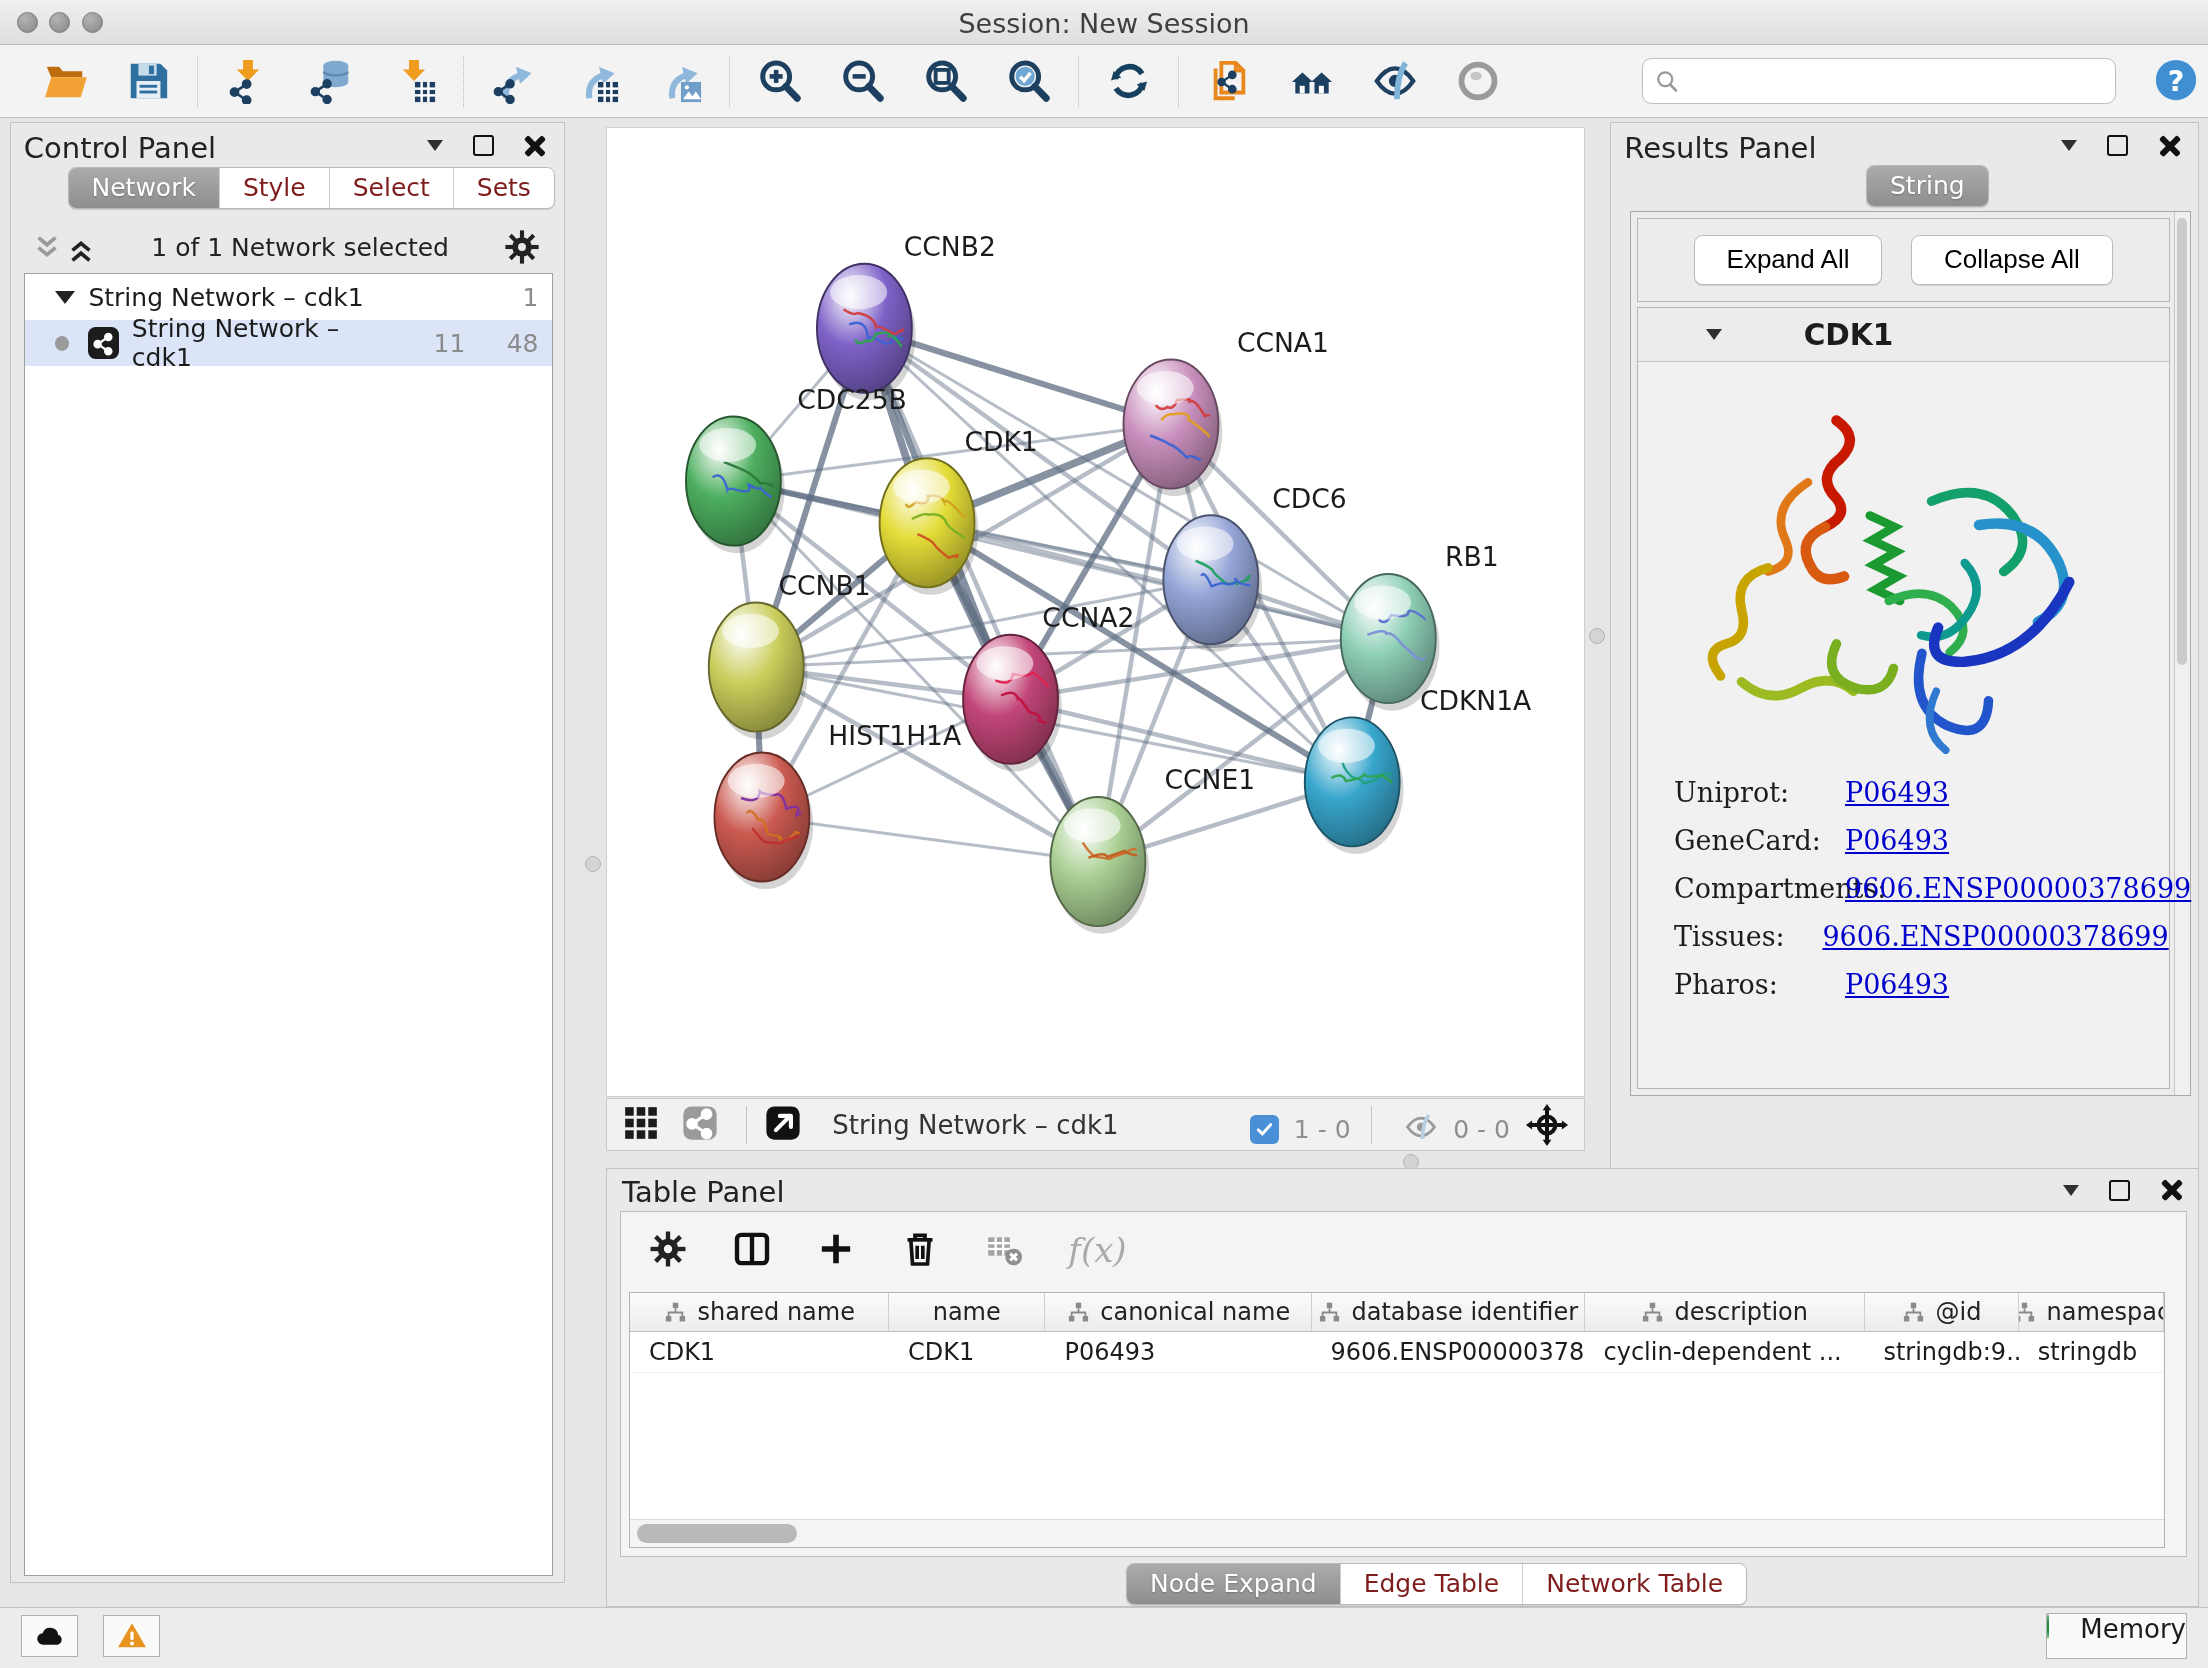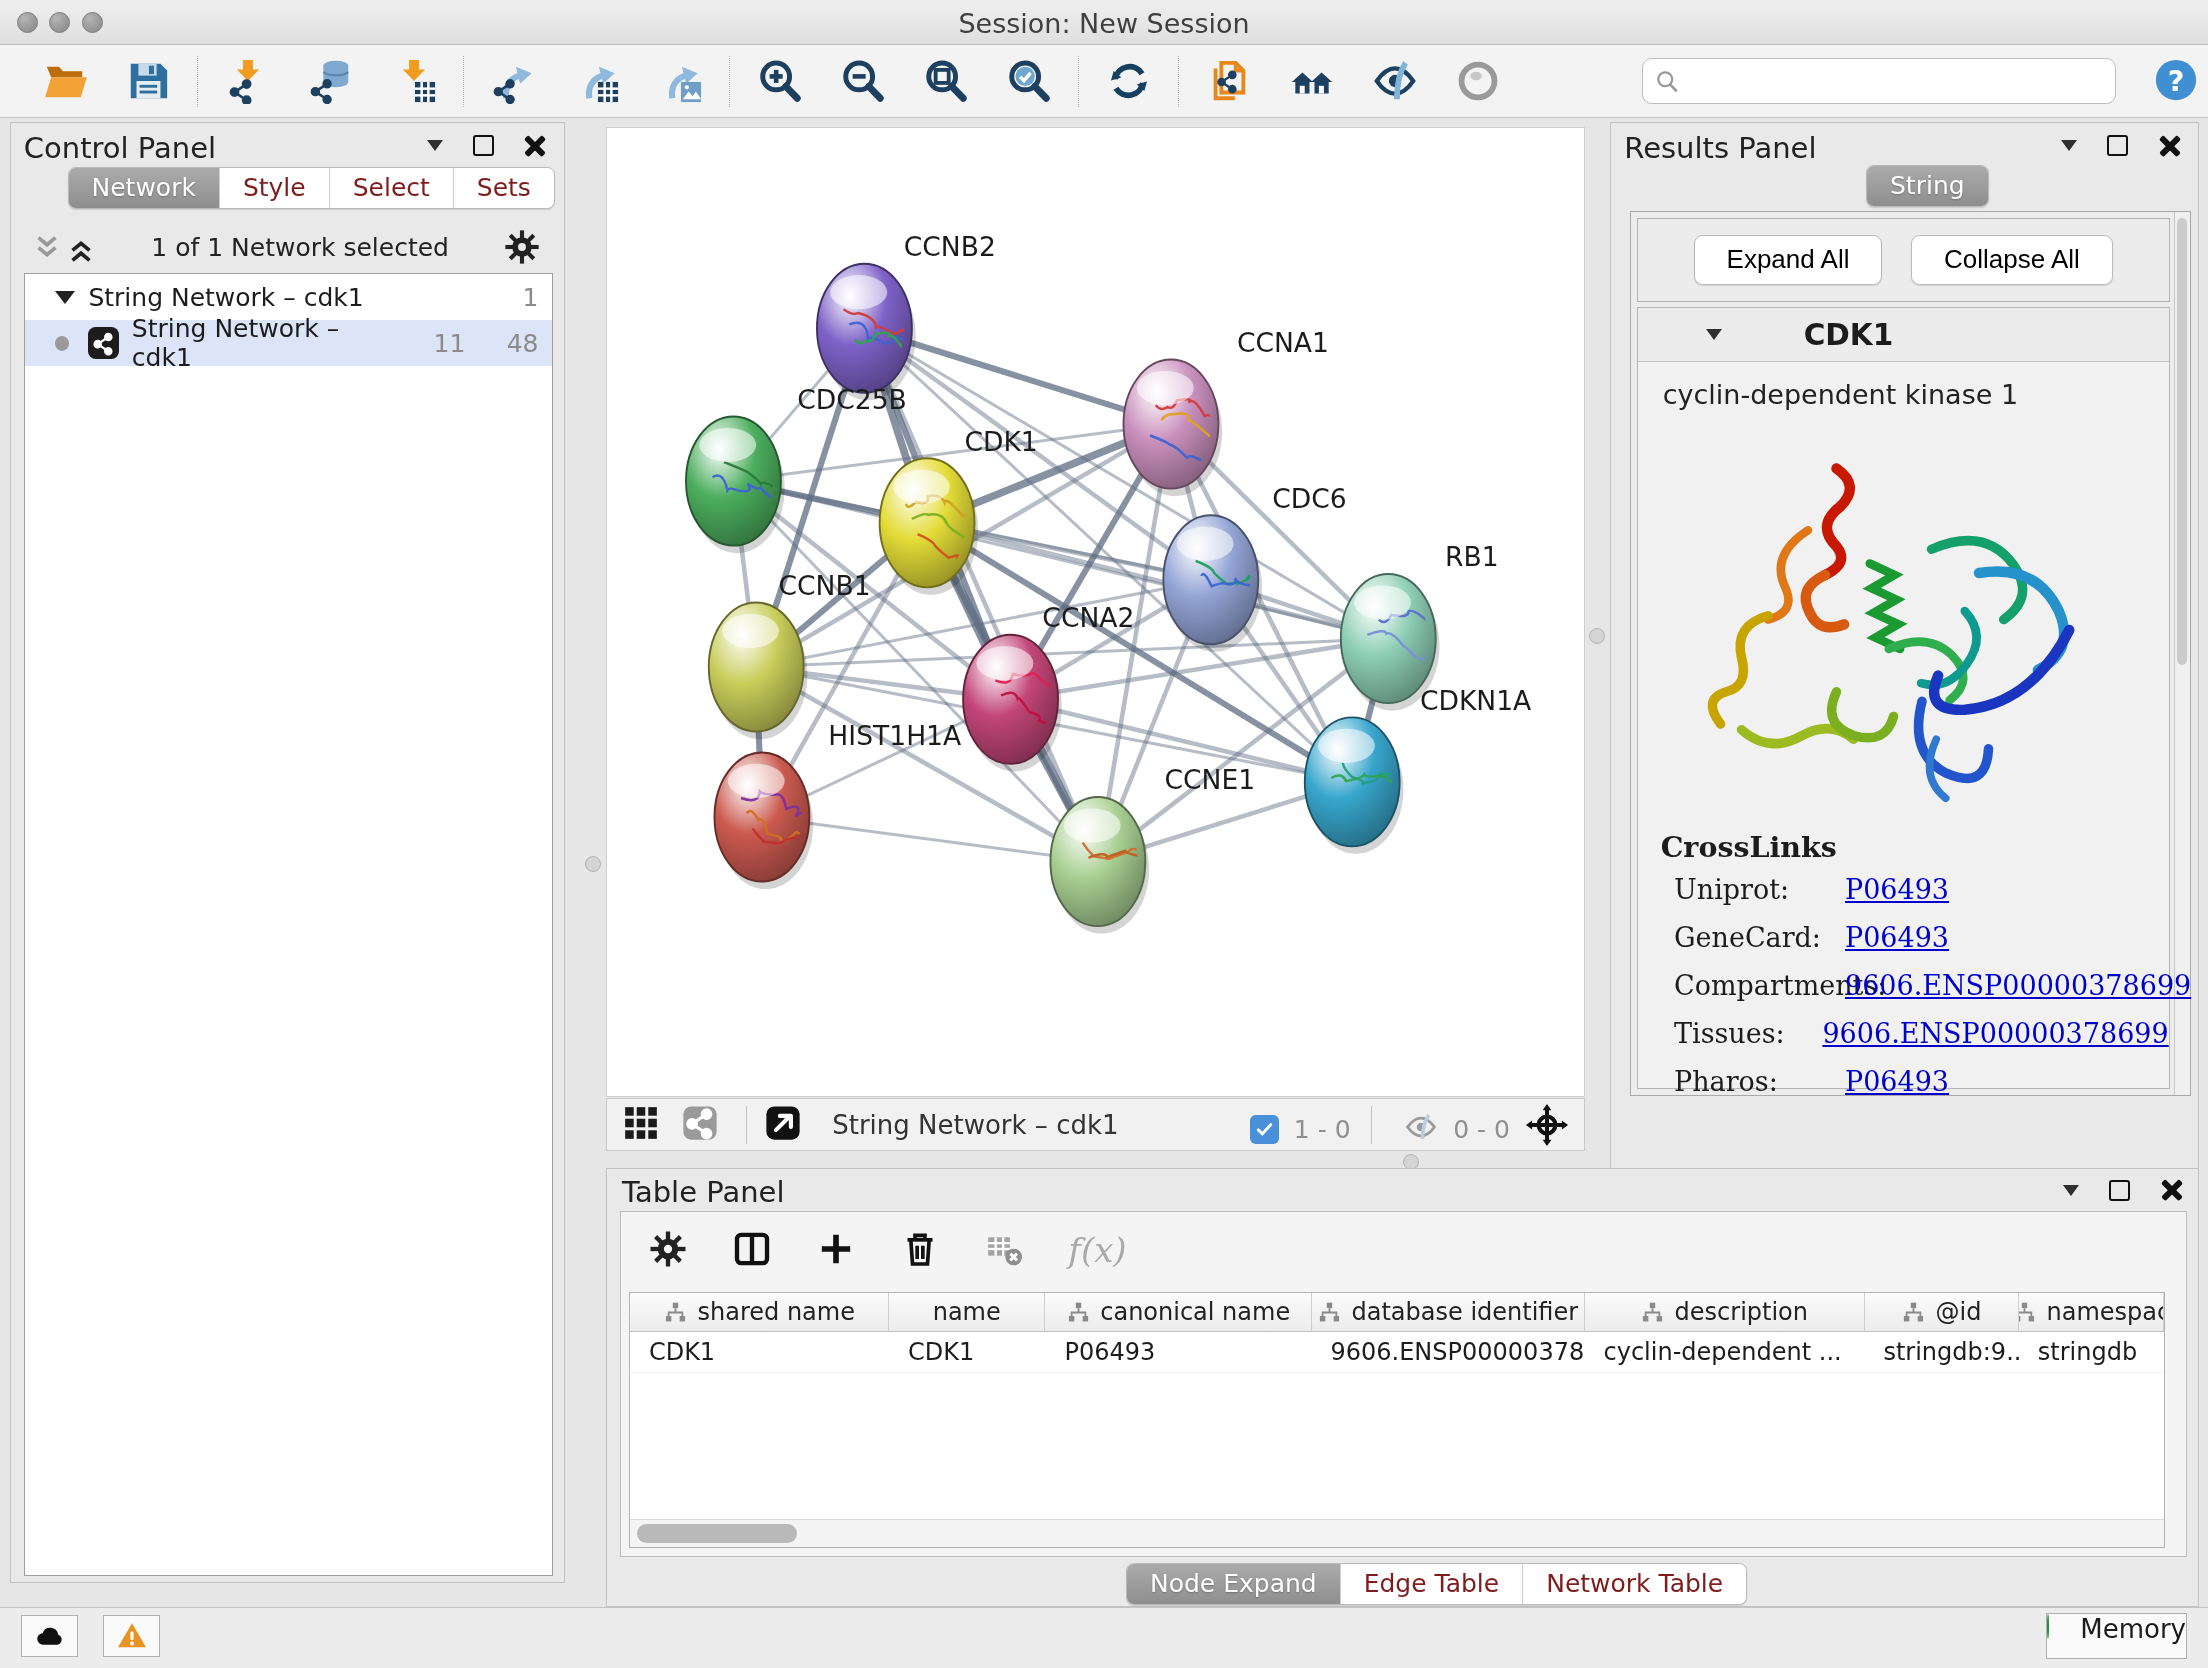--- a/index.html
+++ b/index.html
@@ -752,42 +752,40 @@
         </div>
       <div class="rp-btnbox">
         <button class="rp-btn">Expand All</button>
         <button class="rp-btn">Collapse All</button>
       </div>
       <div class="rp-section">
         <div class="rp-sec-head">
           <div class="tri-down"></div>
           <div class="rp-sec-title">CDK1</div>
         </div>
-        <div class="rp-desc">cyclin-dependent kinase 1</div>
 
         <svg class="protein-img" width="418" height="409" viewBox="0 0 440 430">
           <g fill="none" stroke-linecap="round">
             <path d="M150 55 q26 18 4 40 q-26 20 -4 42 q14 18 -12 30" stroke="#c81800" stroke-width="11"></path>
             <path d="M138 167 q-30 14 -16 40 q10 22 36 12" stroke="#d85a10" stroke-width="11"></path>
             <path d="M120 120 q-40 26 -24 60 q12 26 -18 34" stroke="#e07818" stroke-width="9"></path>
             <path d="M78 210 q-36 10 -28 44 q8 30 -16 36 q-26 8 -6 34" stroke="#c8a400" stroke-width="10"></path>
             <path d="M50 330 q30 26 64 6 q30 -16 54 4" stroke="#9bbb20" stroke-width="10"></path>
             <path d="M150 290 q-16 34 18 46 q34 10 42 -20" stroke="#7ab020" stroke-width="10"></path>
             <path d="M185 155 l26 12 -24 14 26 12 -24 14 26 12 -24 14 26 12" stroke="#1a9a30" stroke-width="9"></path>
             <path d="M205 245 q40 -18 66 6 q26 26 -2 48" stroke="#2fae4e" stroke-width="9"></path>
             <path d="M250 140 q56 -24 86 16 q24 34 -10 58" stroke="#14a06a" stroke-width="10"></path>
             <path d="M285 205 q24 26 2 56 q-20 28 -48 20" stroke="#0f9a90" stroke-width="9"></path>
             <path d="M300 165 q60 -10 84 40 q18 42 -22 62" stroke="#2592cc" stroke-width="11"></path>
             <path d="M395 225 q-40 78 -110 84 q-44 2 -28 -36" stroke="#1a35c0" stroke-width="11"></path>
             <path d="M240 300 q-14 56 26 76 q42 18 44 -26" stroke="#2255cc" stroke-width="10"></path>
             <path d="M255 340 q-18 40 10 62" stroke="#2f7ad0" stroke-width="8"></path>
           </g>
         </svg>
         <div class="crosslinks">
-          <h3>CrossLinks</h3>
           <div id="crosslinks-rows">
               <div class="cl-row">
                 <span class="cl-label">Uniprot:</span>
                 <span class="cl-val">P06493</span>
               </div>
               <div class="cl-row">
                 <span class="cl-label">GeneCard:</span>
                 <span class="cl-val">P06493</span>
               </div>
               <div class="cl-row">

